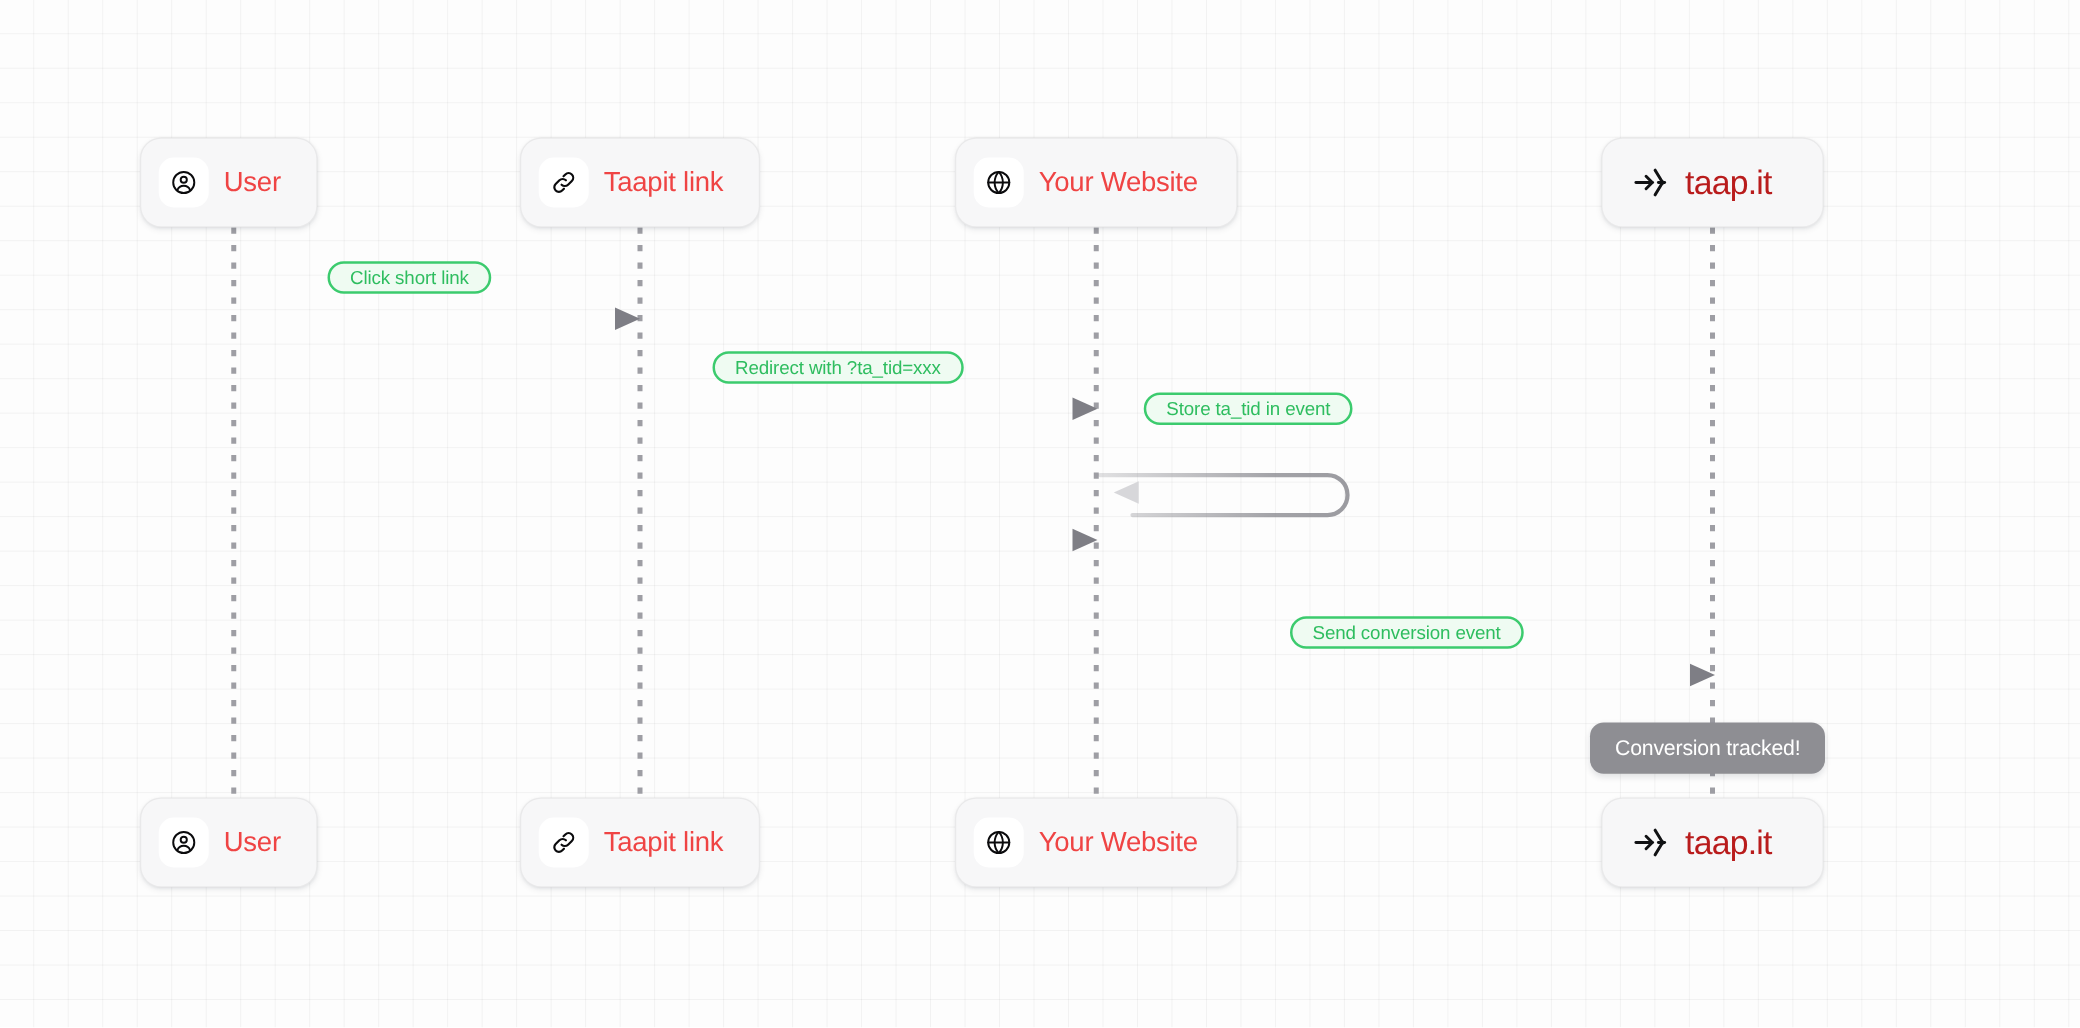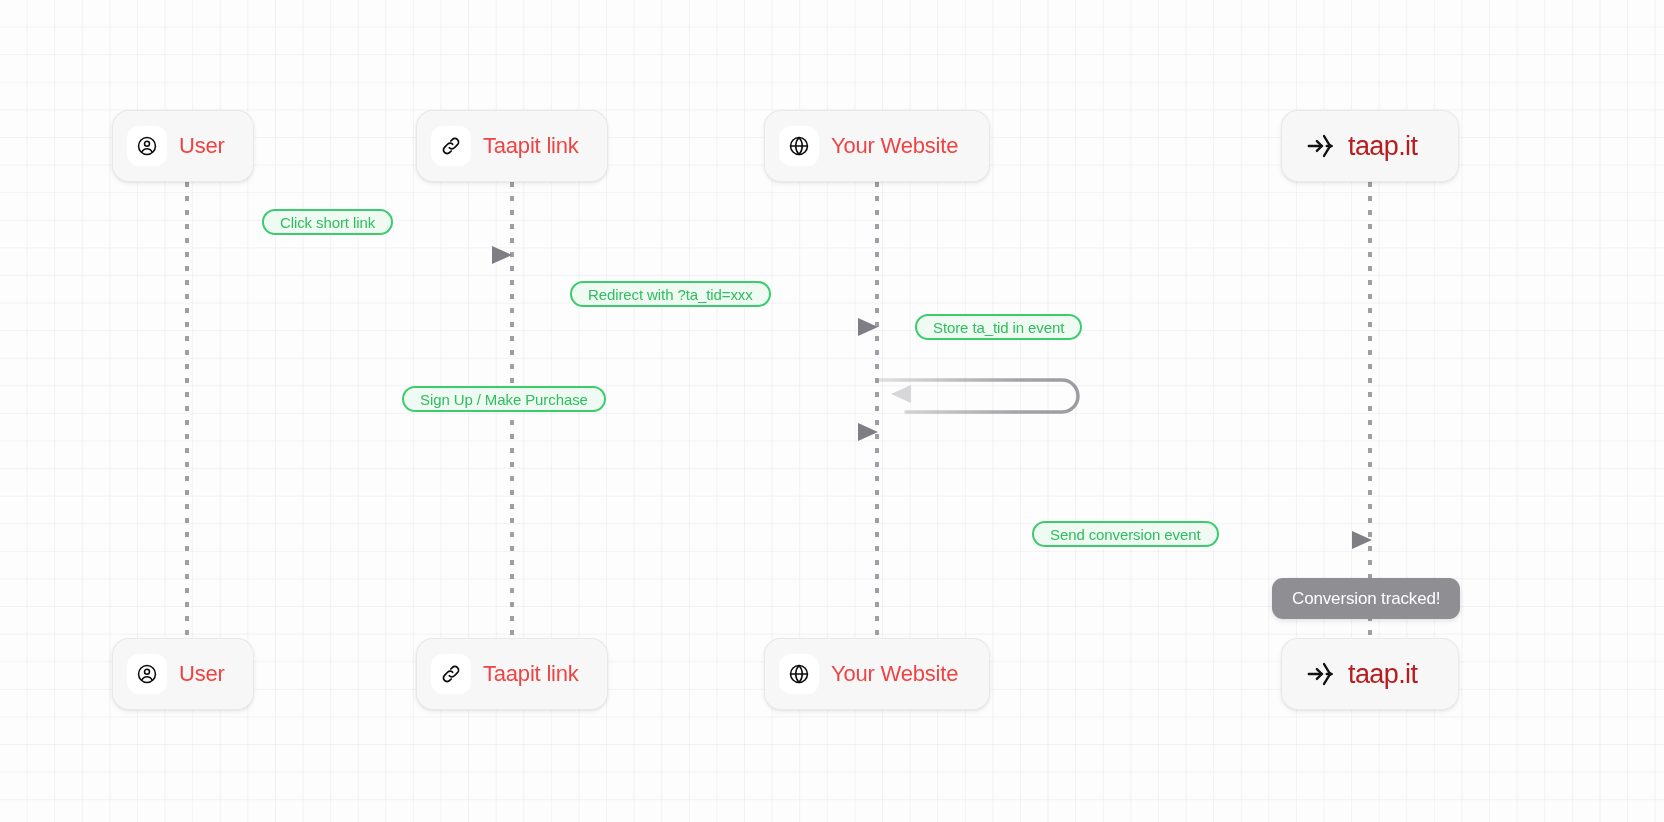--- a/index.html
+++ b/index.html
@@ -264,19 +264,18 @@
     </span>
     <span class="p-brandtext">taap.it</span>
   </div>
 
   <div class="msg-pill" style="left:262px; top:209px;">Click short link</div>
 
   <div class="msg-pill" style="left:570px; top:281px;">Redirect with ?ta_tid=xxx</div>
 
   <div class="msg-pill" style="left:915px; top:314px;">Store ta_tid in event</div>
 
-  <div class="msg-pill" style="left:402px; top:386px;">Sign Up / Make Purchase</div>
-
-  <div class="msg-pill" style="left:1032px; top:493px;margin-top:28px;">Send conversion event</div>
+
+  <div class="msg-pill" style="left:1032px; top:493px;">Send conversion event</div>
 
   <div class="note-box" style="left:1272px; top:578px;">Conversion tracked!</div>
 
 </div>
 
 </body></html>

